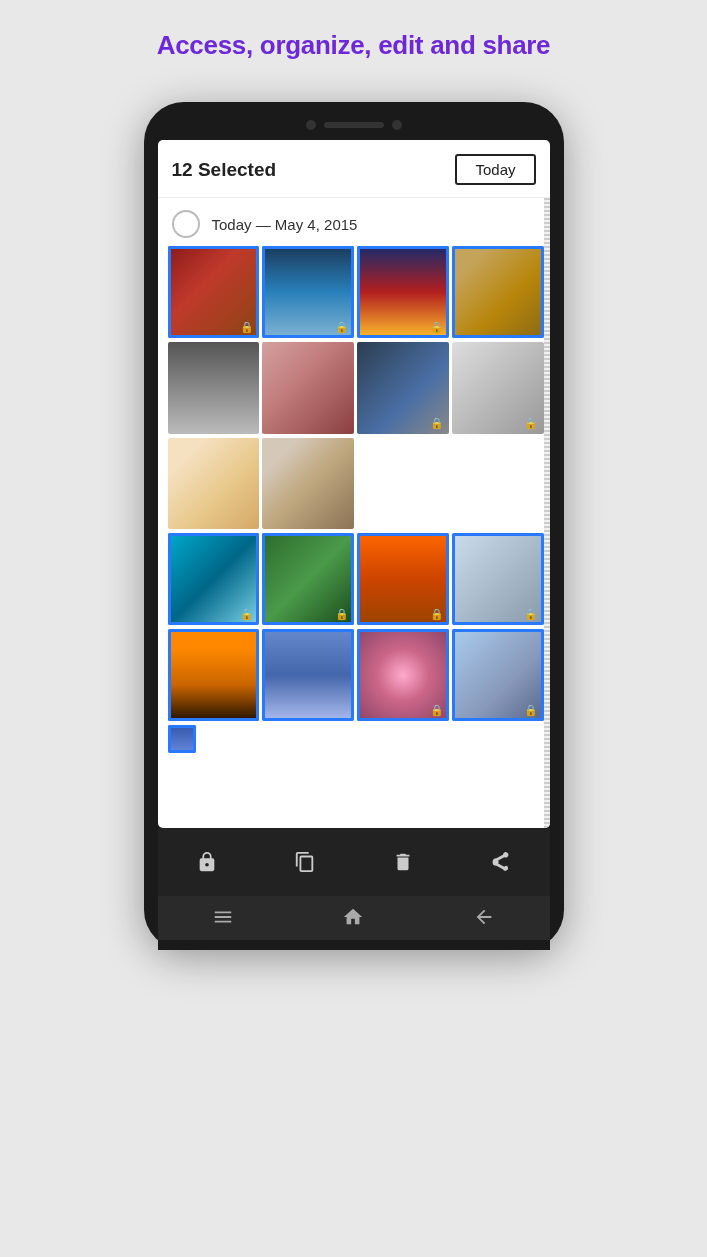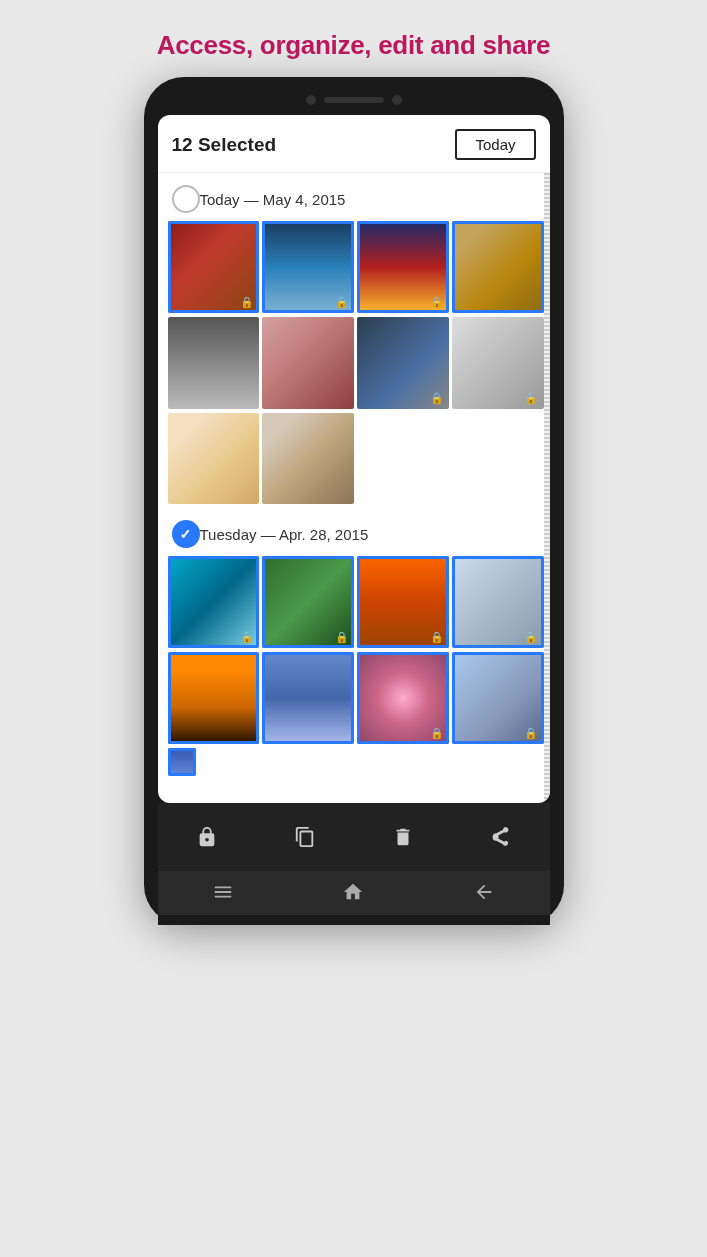--- a/index.html
+++ b/index.html
@@ -10,23 +10,23 @@
       align-items: center;
       font-family: 'Helvetica Neue', Arial, sans-serif;
       width: 707px;
       min-height: 1257px;
       padding: 30px 0 20px 0;
     }
 
     .page-title {
       font-size: 26px;
       font-weight: 700;
-      color: #be185d;
+      color: #6d28d9;
       text-align: center;
-      margin-bottom: 16px;
+      margin-bottom: 41px;
       letter-spacing: -0.3px;
     }
 
     
     .phone {
       width: 420px;
       background: #1a1a1a;
       border-radius: 40px;
       padding: 18px 14px 0 14px;
       box-shadow: 0 8px 40px rgba(0,0,0,0.35);
@@ -49,21 +49,21 @@
     .camera {
       width: 10px;
       height: 10px;
       background: #333;
       border-radius: 50%;
     }
 
     
     .screen {
       background: #fff;
-      border-radius: 12px;
+      border-radius: 5px;
       overflow: hidden;
       position: relative;
     }
 
     
     .app-header {
       display: flex;
       justify-content: space-between;
       align-items: center;
       padding: 14px 14px 12px 14px;
@@ -115,20 +115,21 @@
 
     .content {
       padding: 0 6px 0 10px;
     }
 
     
     .section-header {
       display: flex;
       align-items: center;
       padding: 12px 4px 8px 4px;
+      gap: 12px;
     }
     .section-circle {
       width: 28px;
       height: 28px;
       border-radius: 50%;
       border: 2px solid #bbb;
       background: #fff;
       flex-shrink: 0;
       display: flex;
       align-items: center;
@@ -311,24 +312,20 @@
 
         <div class="photo-grid">
           <div class="photo-cell">
             <div class="photo-bg photo-9"></div>
           </div>
           <div class="photo-cell">
             <div class="photo-bg photo-10"></div>
           </div>
         </div>
 
-        <div class="section-header">
-          <div class="section-circle checked"></div>
-          <span class="section-label">Tuesday — Apr. 28, 2015</span>
-        </div>
 
         <div class="photo-grid">
           <div class="photo-cell selected">
             <div class="photo-bg photo-a1"></div>
             <span class="lock-icon">🔒</span>
           </div>
           <div class="photo-cell selected">
             <div class="photo-bg photo-a2"></div>
             <span class="lock-icon">🔒</span>
           </div>

